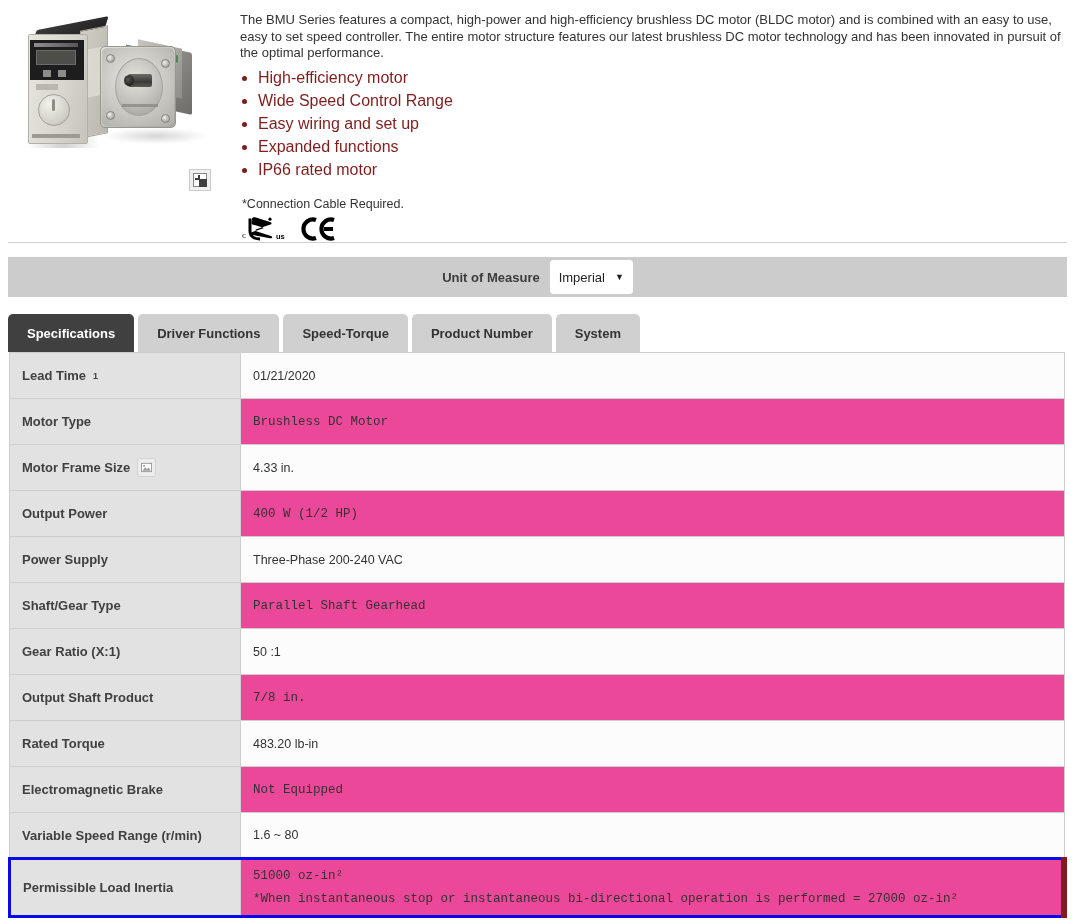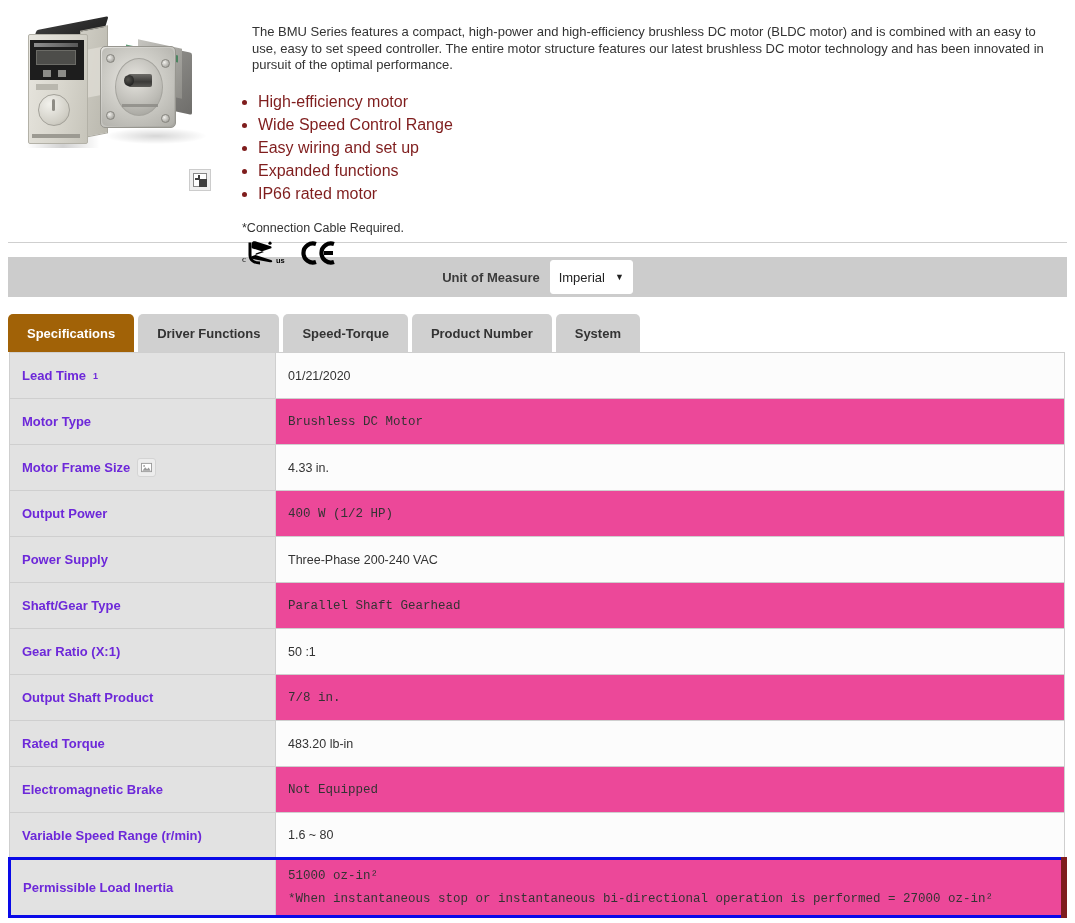--- a/index.html
+++ b/index.html
@@ -191,21 +191,21 @@
 
   #product-text {
     flex: 1 1 auto;
     padding-left: 14px;
     padding-top: 2px;
   }
   #description {
     font-size: 13px;
     line-height: 16.5px;
     color: #333;
-    margin: 16px;
+    margin: 4px;
     max-width: 840px;
   }
   #feature-list {
     margin: 3px 0 0 0;
     padding-left: 22px;
     list-style: disc;
   }
   #feature-list li {
     font-size: 16px;
     line-height: 23px;
@@ -281,44 +281,44 @@
     font-size: 13px;
     font-weight: bold;
     color: #333333;
     background: #d0d0d0;
     border-top-left-radius: 5px;
     border-top-right-radius: 5px;
     cursor: pointer;
     white-space: nowrap;
   }
   .tab.active {
-    background: #a16207;
+    background: #404040;
     color: #ffffff;
   }
 
   
   #spec-table {
     margin: 0 8px 0 8px;
     width: 1059px;
     border-collapse: collapse;
     table-layout: fixed;
   }
   #spec-table tr { height: 46px; }
   #spec-table th, #spec-table td {
     border: 1px solid #cfcfcf;
     vertical-align: middle;
     padding: 0 12px;
   }
   #spec-table th {
-    width: 266px;
+    width: 231px;
     background: #e2e2e2;
     text-align: left;
     font-size: 13px;
     font-weight: bold;
-    color: #6d28d9;
+    color: #404040;
   }
   #spec-table td {
     background: #fcfcfc;
     font-size: 12.5px;
     color: #333333;
   }
   #spec-table tr.alt td { background: #ec4899; font-family: Liberation Mono, monospace; }
   #spec-table tr.alt th { background: #e2e2e2; }
 
   .th-inner { display: flex; align-items: center; gap: 7px; }

